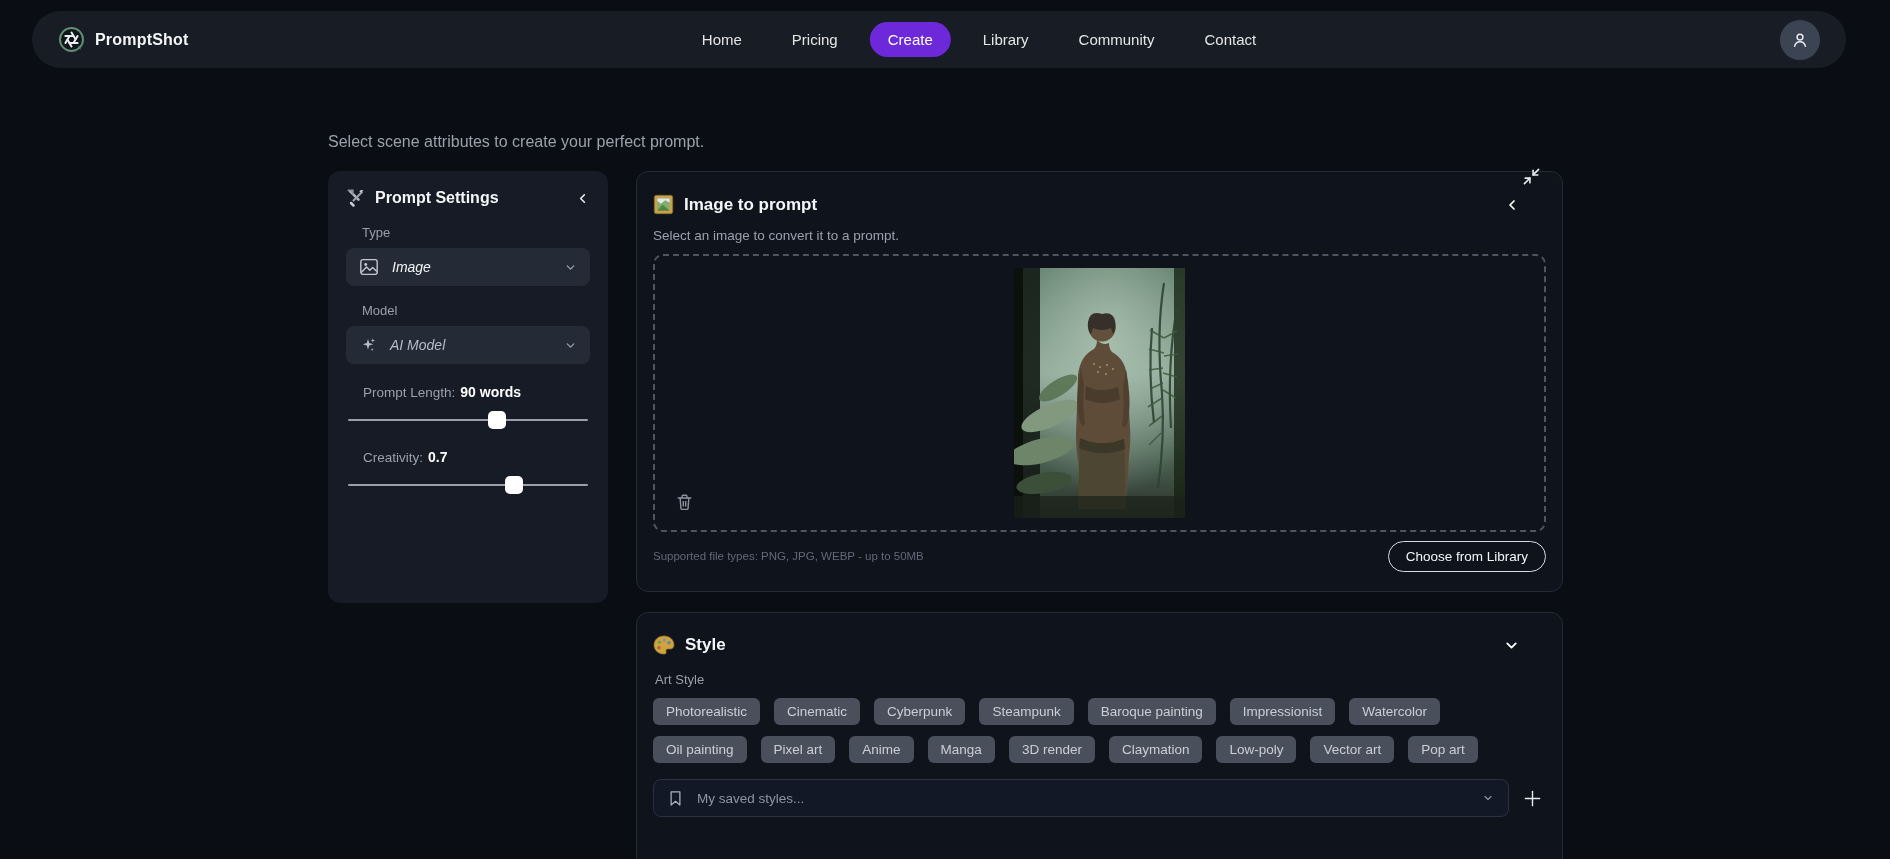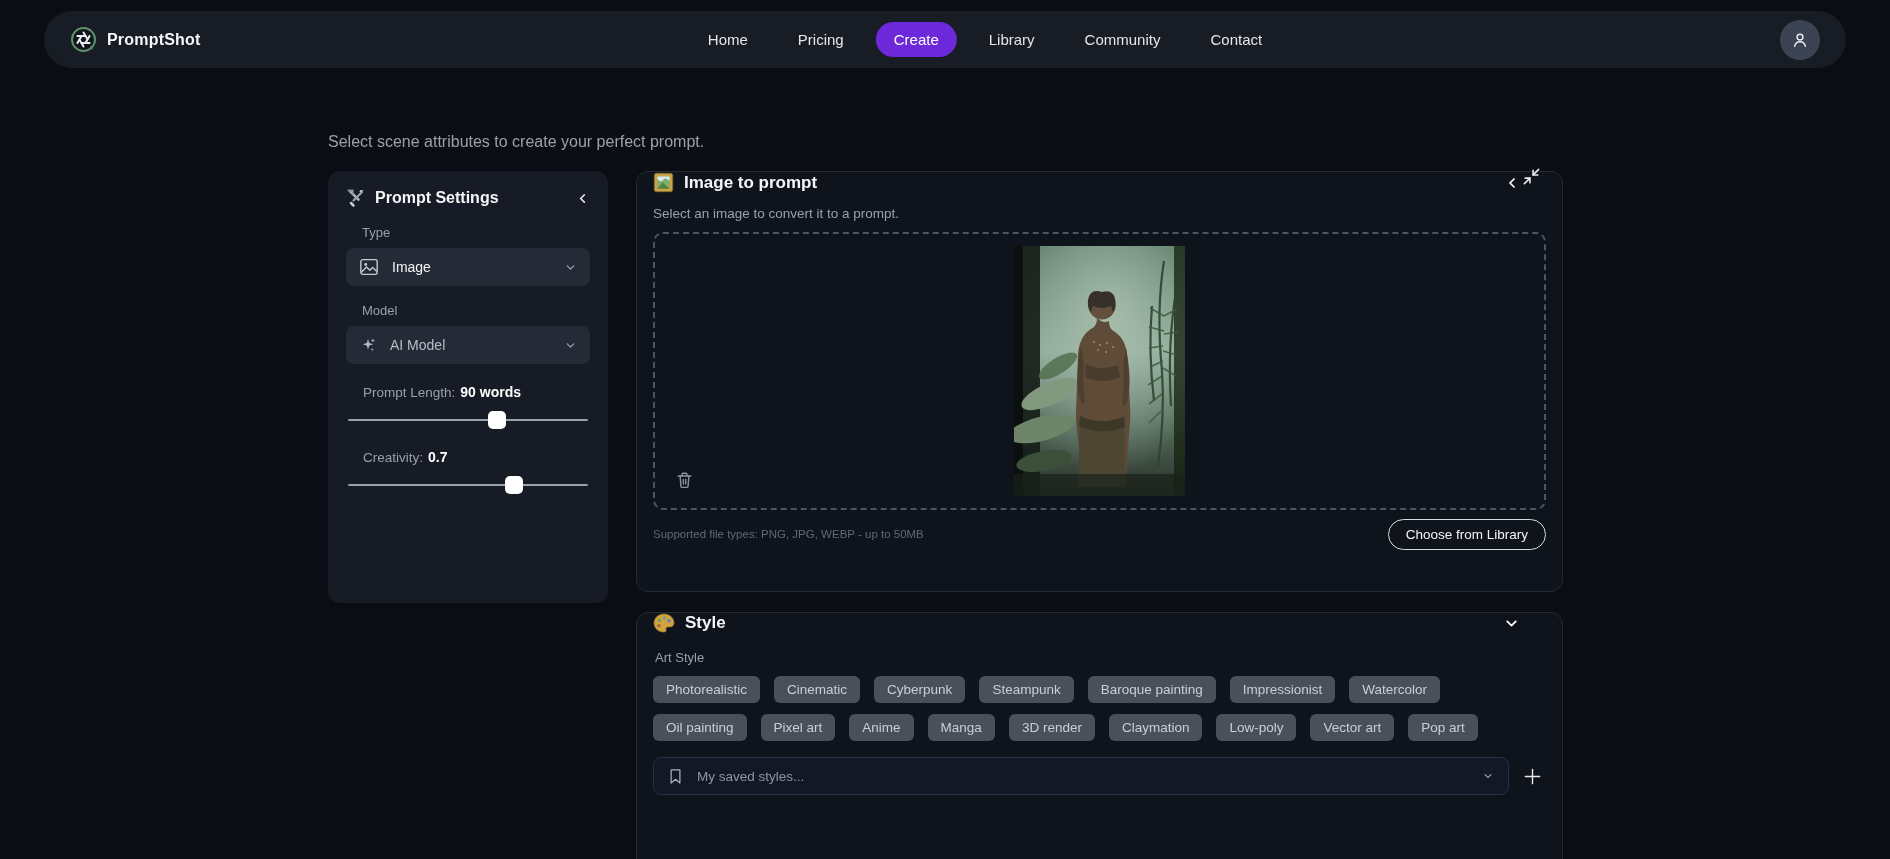--- a/index.html
+++ b/index.html
@@ -5,21 +5,21 @@
   * { box-sizing: border-box; margin: 0; padding: 0; }
   html, body { width: 1890px; height: 859px; overflow: hidden; }
   body {
     background: #0a0d13;
     font-family: "Liberation Sans", sans-serif;
     color: #e5e7eb;
     position: relative;
   }
   
   .navbar {
-    position: absolute; left: 44px; right: 44px; top: 11px; height: 57px;
+    position: absolute; left: 32px; right: 44px; top: 11px; height: 57px;
     background: #171c25; border-radius: 29px;
     display: flex; align-items: center; padding: 0 26px;
   }
   .brand { display: flex; align-items: center; gap: 10px; }
   .brand-name { font-size: 16px; font-weight: bold; color: #f4f5f7; letter-spacing: .2px; }
   .nav-links {
     position: absolute; left: 50%; transform: translateX(calc(-50% + 40px));
     display: flex; align-items: center; gap: 14px;
   }
   .nav-links [data-name="nav-item"] {
@@ -43,33 +43,33 @@
   .settings-panel {
     width: 280px; height: 432px; background: #161b25; border-radius: 12px;
     padding: 17px 18px; flex: none;
   }
   .panel-header { display: flex; align-items: center; }
   .panel-header .title { font-size: 16px; font-weight: bold; color: #f4f5f7; margin-left: 9px; }
   .panel-header .chev { margin-left: auto; color: #e8eaee; cursor: pointer; display: flex; }
   .field-label { font-size: 13px; color: #97a0ab; margin: 17px 16px 8px; }
   .select-field {
     height: 38px; background: #242a36; border-radius: 8px;
-    display: flex; align-items: center; gap: 13px; padding: 0 13px; cursor: pointer;
+    display: flex; align-items: center; gap: 13px; padding: 0 13px; cursor: pointer; font-style: italic;
   }
   .select-field .value { font-size: 14px; color: #f3f4f6; font-weight: 500; }
   .select-field .value.muted { color: #b7bdc8; font-weight: 400; }
   .select-field .chev { margin-left: auto; color: #9aa1ac; display: flex; }
   .slider-label { font-size: 13.5px; color: #97a0ab; margin: 20px 17px 0; }
   .slider-label b { color: #ffffff; font-weight: bold; font-size: 14px; margin-left: 5px; }
   .slider { position: relative; height: 18px; margin: 11px 2px 0; cursor: pointer; }
   .slider .track { position: absolute; left: 0; right: 0; top: 8px; height: 2px; background: #99a0ab; border-radius: 1px; }
   .slider .thumb { position: absolute; top: 0; width: 18px; height: 18px; background: #ffffff; border-radius: 5px; margin-left: -9px; }
   
   .right-col { flex: 1; }
-  .card { background: #0e131c; border: 1px solid #242a36; border-radius: 12px; padding: 0 16px; }
+  .card { background: #0e131c; border: 1px solid #242a36; border-radius: 12px; padding: 22px 16px; }
   .card-image { height: 421px; margin-bottom: 20px; }
   .card-style { height: 260px; }
   .card-header { display: flex; align-items: center; }
   .card-header .title { font-size: 17px; font-weight: bold; color: #f5f6f8; margin-left: 10px; }
   .card-header .chev { margin-left: auto; color: #ffffff; cursor: pointer; display: flex; padding-right: 26px; }
   .card-sub { font-size: 13.5px; color: #9aa1ac; margin: 13px 0 11px; }
   
   .dropzone {
     position: relative; height: 278px; border: 2px dashed #4d5560; border-radius: 10px;
     display: flex; align-items: center; justify-content: center;

